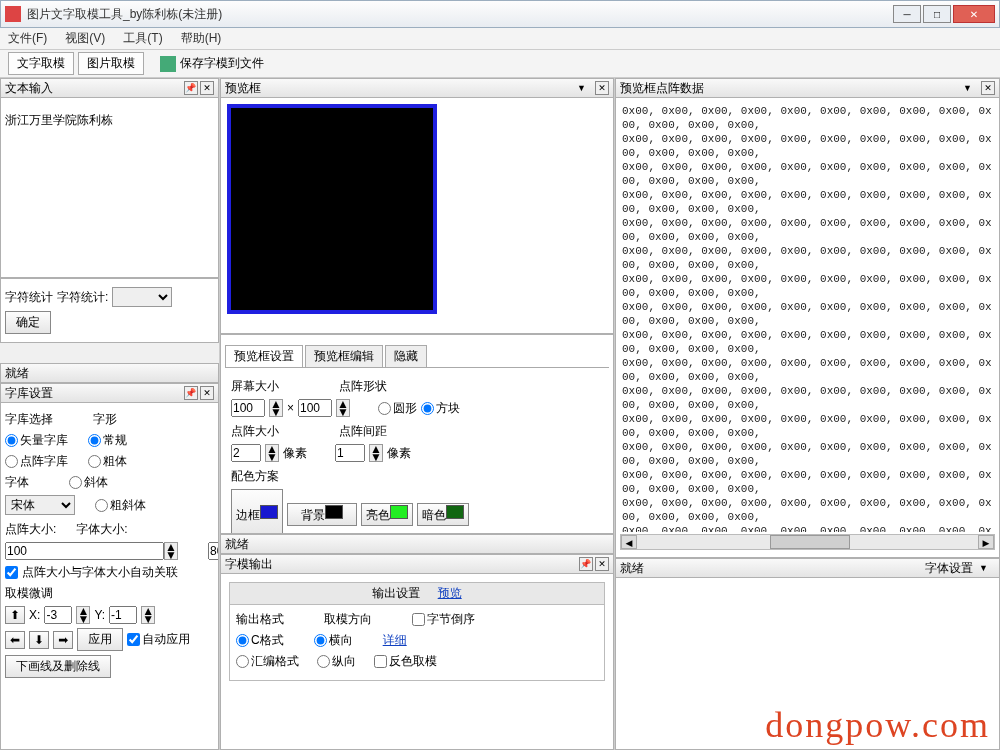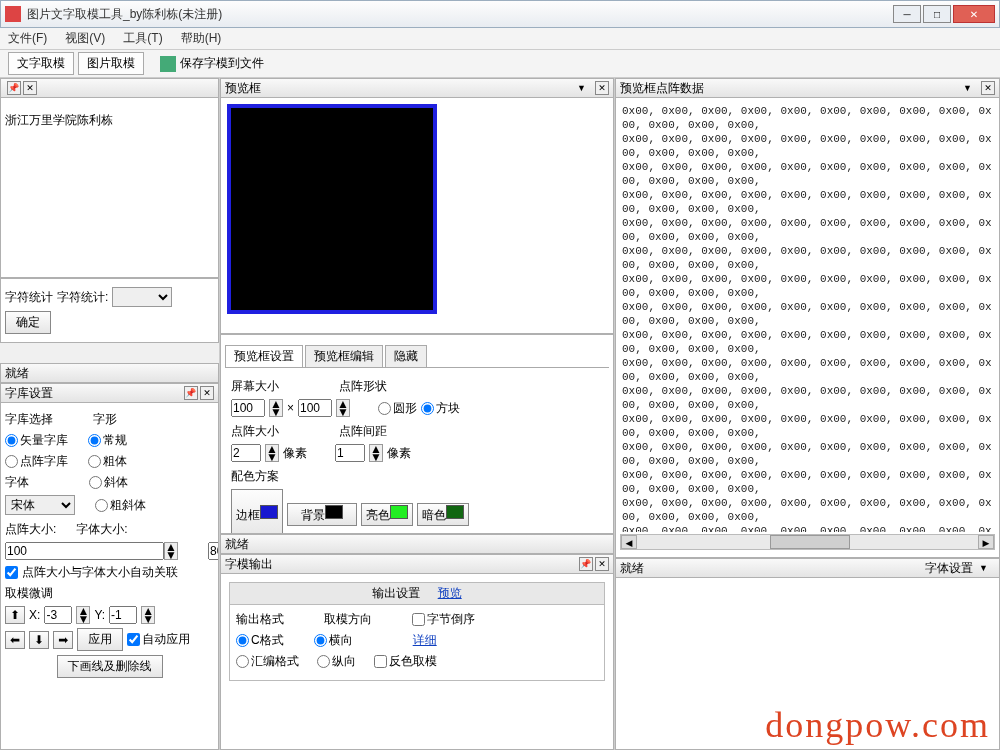--- a/index.html
+++ b/index.html
@@ -50,21 +50,21 @@
 .scrollbar-h { height: 16px; background: #eaeaea; border: 1px solid #bbb; position: relative; margin-top: 2px; }
 .scrollbar-h .thumb { position: absolute; left: 40%; width: 80px; height: 100%; background: #cfcfcf; border: 1px solid #999; }
 .scrollbar-h .arr { position:absolute; top:0; width:16px; height:100%; background:#ddd; border:1px solid #aaa; text-align:center; font-size:9px; line-height:14px;}
 .scrollbar-h .arr.l{left:0}.scrollbar-h .arr.r{right:0}
 
 .color-sw { width: 18px; height: 14px; border: 1px solid #555; display: inline-block; }
 
 .group { border: 1px solid #bbb; padding: 6px; margin: 4px; position: relative; }
 
 .watermark { position: absolute; right: 10px; bottom: 4px; font-family: Georgia, serif; font-size: 36px; color: #d42; letter-spacing: 2px; pointer-events: none; }
-.link { color: #1040c0; text-decoration: underline; cursor: pointer; margin-left: 30px; }
+.link { color: #1040c0; text-decoration: underline; cursor: pointer; }
 </style>
 </head>
 <body>
 
 <div class="titlebar">
   <span class="icon"></span>
   <span class="title">图片文字取模工具_by陈利栋(未注册)</span>
   <div class="winbtns">
     <div class="winbtn">─</div>
     <div class="winbtn">□</div>
@@ -84,20 +84,21 @@
   <div class="tbtn">图片取模</div>
   <span style="width:8px"></span>
   <span class="ticon"></span>
   <span>保存字模到文件</span>
 </div>
 
 <div class="workspace">
 
   <div class="left-col">
     <div class="panel-hdr">
+      <span class="ptitle">文本输入</span>
       <span class="pbtn">📌</span>
       <span class="pbtn">✕</span>
     </div>
     <div class="panel-body" style="height:180px">
       <textarea class="textarea" style="">浙江万里学院陈利栋</textarea>
     </div>
 
     <div class="panel-body" style="border-top:1px solid #b0b0b0;">
       <div class="row">
         <span>字符统计</span>
@@ -136,21 +137,21 @@
       <div class="row" style="gap:20px">
         <label>
             <input type="radio" style="">
             <span>点阵字库</span>
           </label>
         <label>
             <input type="radio" style="">
             <span>粗体</span>
           </label>
       </div>
-      <div class="row" style="gap:60px">
+      <div class="row" style="gap:40px">
         <span>字体</span>
         <label>
             <input type="radio" style="">
             <span>斜体</span>
           </label>
       </div>
       <div class="row" style="gap:20px">
         <select style="width:70px"><option>宋体</option></select>
         <label>
             <input type="radio" style="">
@@ -198,21 +199,21 @@
       <div class="row">
         <span class="btn" style="padding:1px 4px">⬅</span>
         <span class="btn" style="padding:1px 4px">⬇</span>
         <span class="btn" style="padding:1px 4px">➡</span>
         <button class="btn">应用</button>
         <label>
             <input type="checkbox" checked="" style="">
             <span>自动应用</span>
           </label>
       </div>
-      <div class="row" style="justify-content:center">
+      <div class="row" style="justify-content:flex-start">
           <button class="btn">下画线及删除线</button>
         </div>
     </div>
   </div>
 
   <div class="mid-col">
     <div class="panel-hdr">
       <span class="ptitle">预览框</span>
       <span class="arrow">▼</span>
       <span class="pbtn">✕</span>

